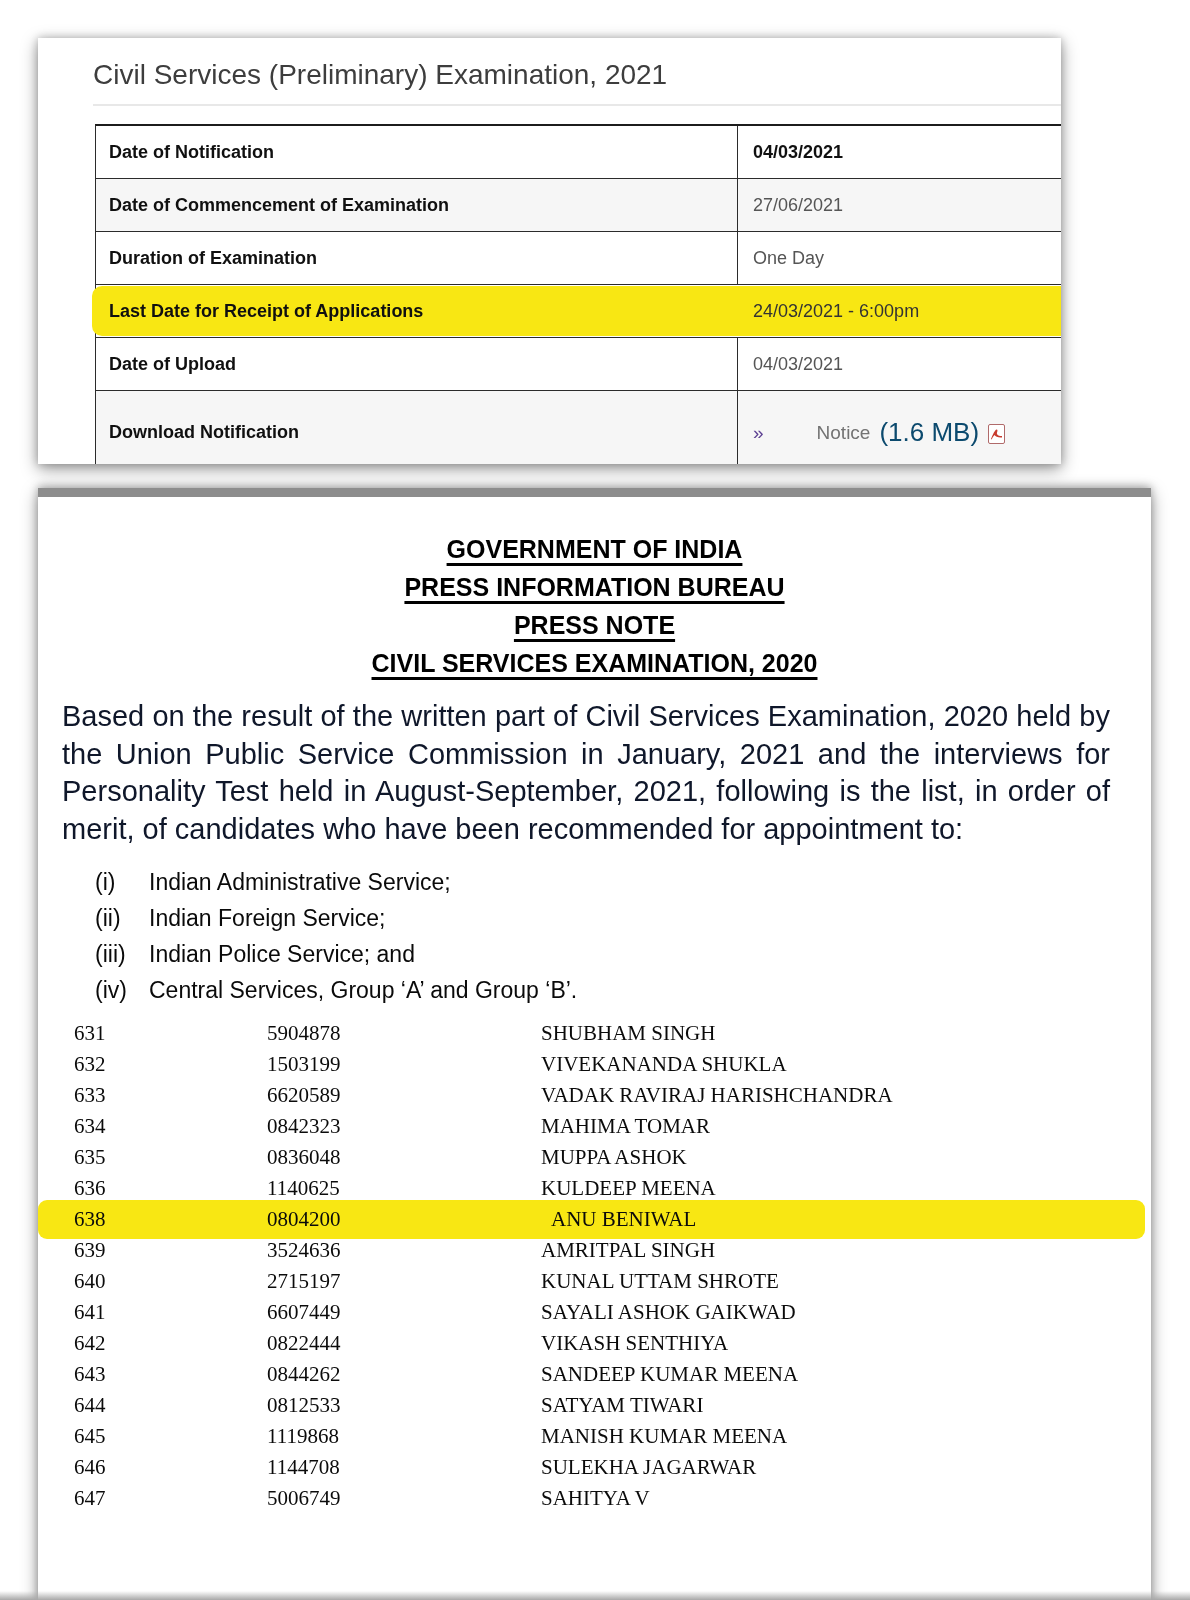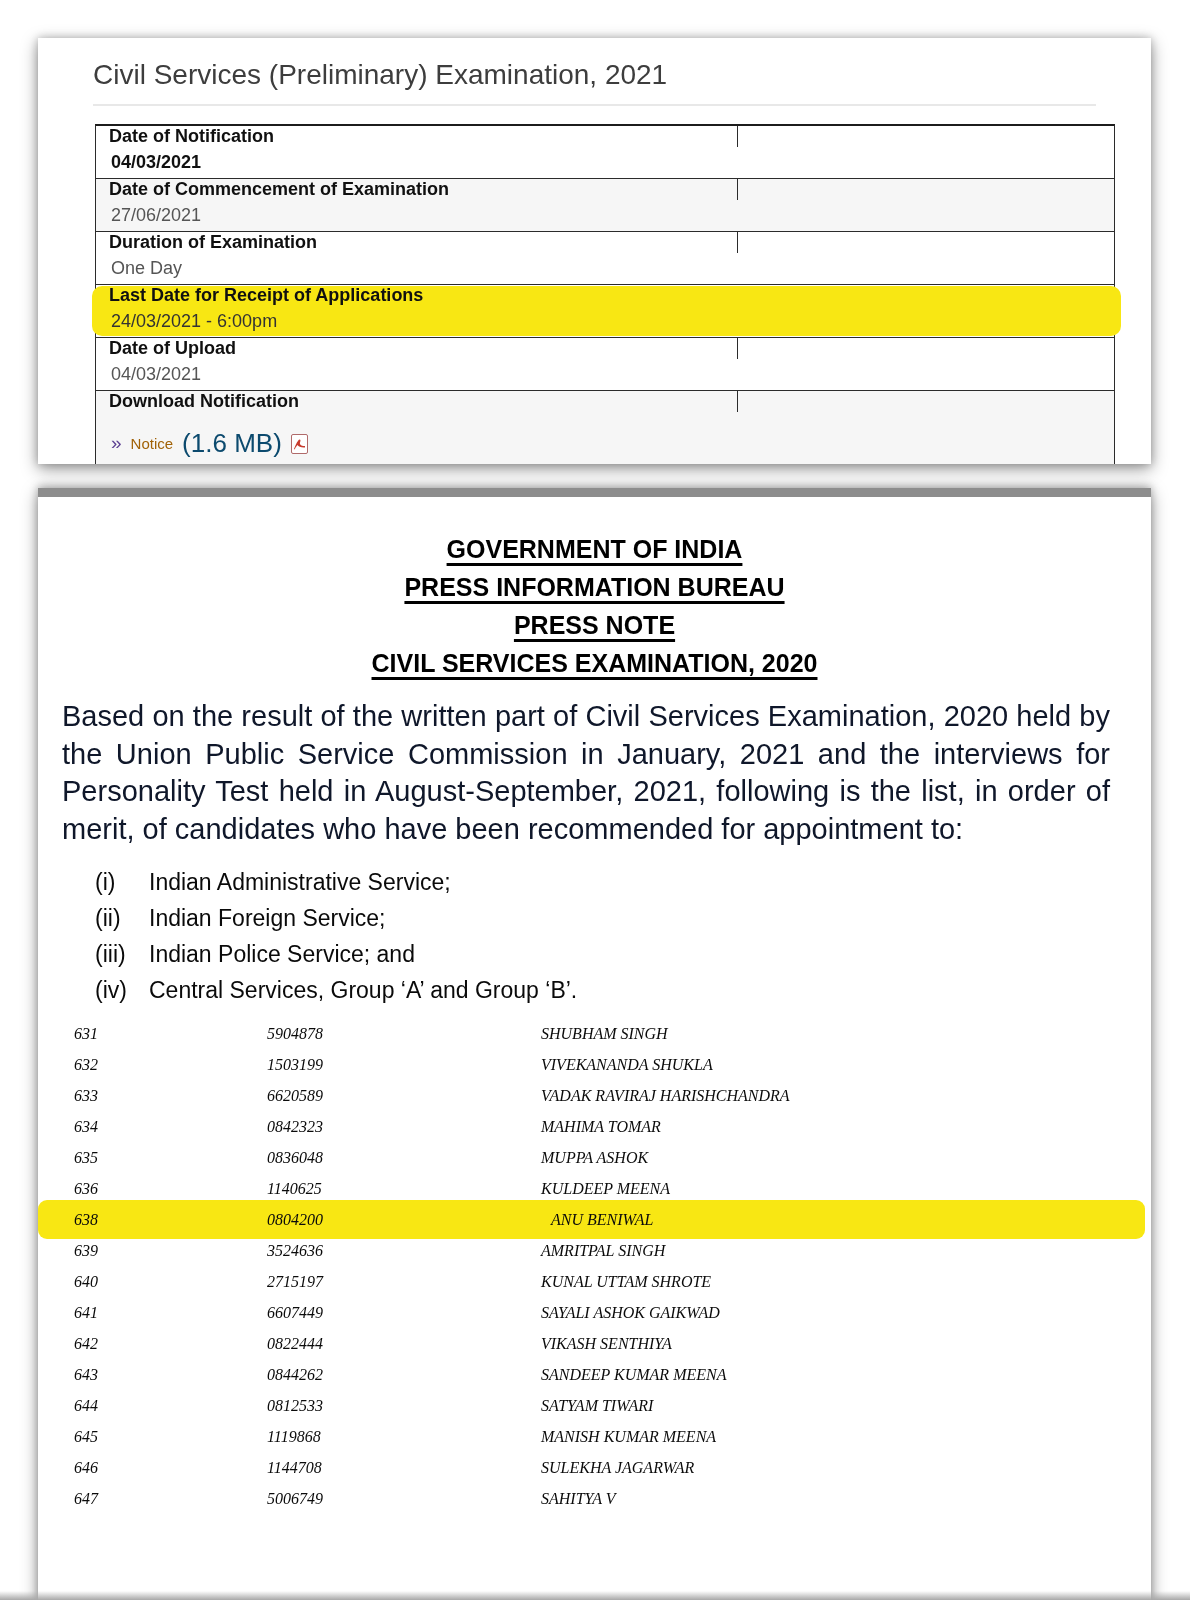--- a/index.html
+++ b/index.html
@@ -3,34 +3,34 @@
 <meta charset="utf-8">
 <style>
   * { margin:0; padding:0; box-sizing:border-box; }
   html,body { width:1190px; height:1600px; }
   body {
     position:relative; background:#ffffff; overflow:hidden;
     font-family:"Liberation Sans", sans-serif;
   }
   
   .card1 {
-    position:absolute; left:38px; top:38px; width:1113px; height:426px;
+    position:absolute; left:38px; top:38px; width:1023px; height:426px;
     background:#fff; overflow:hidden;
     box-shadow:0 5px 16px rgba(0,0,0,.40), 0 0 8px rgba(0,0,0,.22);
   }
   .c1-title {
     position:absolute; left:55px; top:20px;
     font-size:28px; line-height:34px; color:#3d3d3d;
   }
   .c1-hr { position:absolute; left:55px; top:66px; width:1003px; height:2px; background:#e8e8e8; }
   .c1-table {
     position:absolute; left:57px; top:86px; width:1020px;
     border:1px solid #2b2b2b; border-top:2px solid #1c1c1c;
   }
-  .t-row { display:flex; height:53px; border-bottom:1px solid #2b2b2b; background:#fff;flex-direction:column; }
+  .t-row { display:flex; height:53px; border-bottom:1px solid #2b2b2b; background:#fff; }
   .t-row:last-child { height:83px; border-bottom:none; }
   .t-row.alt { background:#f6f6f6; }
   .t-label {
     width:642px; display:flex; align-items:center; padding-left:13px;
     border-right:1px solid #2b2b2b;
     font-size:18px; font-weight:bold; color:#101010;
   }
   .t-value { flex:1; display:flex; align-items:center; padding-left:15px; font-size:18px; color:#555; }
   .t-value.vbold { font-weight:bold; color:#101010; }
   
@@ -38,21 +38,21 @@
   .t-row.hl::before {
     content:""; position:absolute; left:-4px; right:-7px; top:1px; bottom:1px;
     background:#f8e713; border-radius:10px; z-index:1;
   }
   .t-row.hl .t-label, .t-row.hl .t-value { position:relative; z-index:2; }
   .t-row.hl .t-label { border-right:none; }
   .t-row.hl .t-value { color:#333; }
   
   .notice-wrap { display:flex; align-items:center; gap:9px; }
   .n-bullet { color:#5e4293; font-size:19px; }
-  .n-link { color:#a16207; font-size:15px; text-decoration:none; cursor:pointer; }
+  .n-link { color:#737373; font-size:19px; text-decoration:none; cursor:pointer;margin-left:44px; }
   .n-size { color:#0c4a6e; font-size:26px; text-decoration:none; cursor:pointer;text-align:right; }
   .pdf-ic { display:inline-block; width:17px; height:20px; position:relative; top:1px; cursor:pointer; }
   
   .card2 {
     position:absolute; left:38px; top:488px; width:1113px; height:1288px;
     background:#fff; border-top:9px solid #8d8d8d; overflow:hidden;
     box-shadow:0 5px 16px rgba(0,0,0,.40), 0 -2px 8px rgba(0,0,0,.25);
   }
   .pn-headings { padding-top:33px; text-align:center; }
   .pn-h {
@@ -61,21 +61,21 @@
   }
   .pn-h.h4 { margin-top:2px; }
   .pn-para {
     margin:16px 41px 0 24px; font-size:29px; line-height:37.5px;
     text-align:justify; color:#0f172a;
   }
   .pn-list { margin:16px 0 0 57px; font-size:23px; line-height:36px; color:#0a0a0a; }
   .pn-li { display:flex; }
   .pn-num { width:54px; }
   
-  .clist { margin-top:10px; font-family:"Liberation Serif", serif; font-size:16px; color:#0b0b0b;font-style:italic; }
+  .clist { margin-top:10px; font-family:"Liberation Serif", serif; font-size:21px; color:#0b0b0b; }
   .c-row { display:flex; align-items:center; height:31px; padding-left:36px; position:relative; z-index:0; }
   .c-rank { width:193px; }
   .c-roll { width:274px; }
   .c-name { flex:1; }
   .c-row.highlight::before {
     content:""; position:absolute; left:0; right:6px; top:-4px; bottom:-4px;
     background:#f8e713; border-radius:9px; z-index:-1;
   }
   .c-row.highlight .c-name { padding-left:10px; }
   

